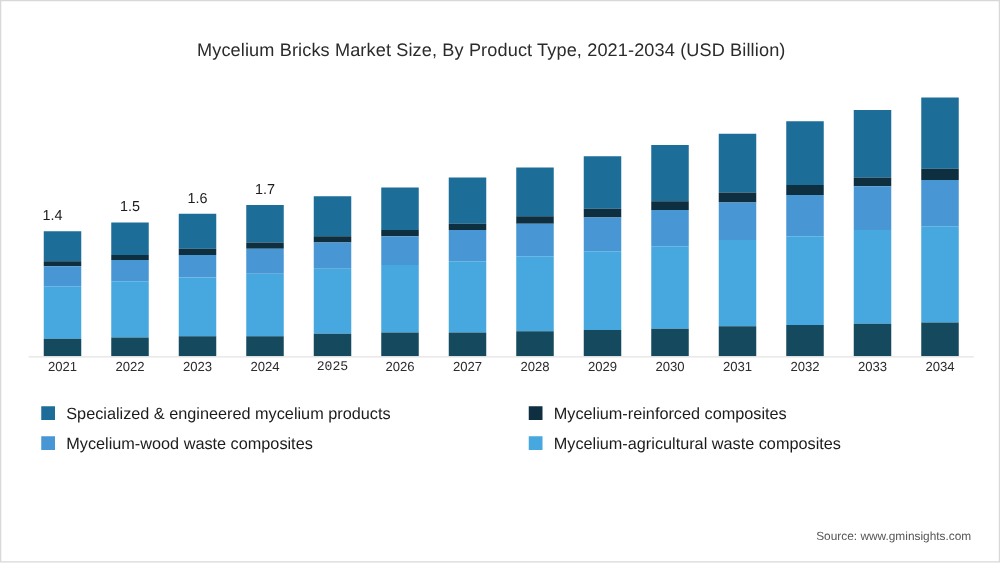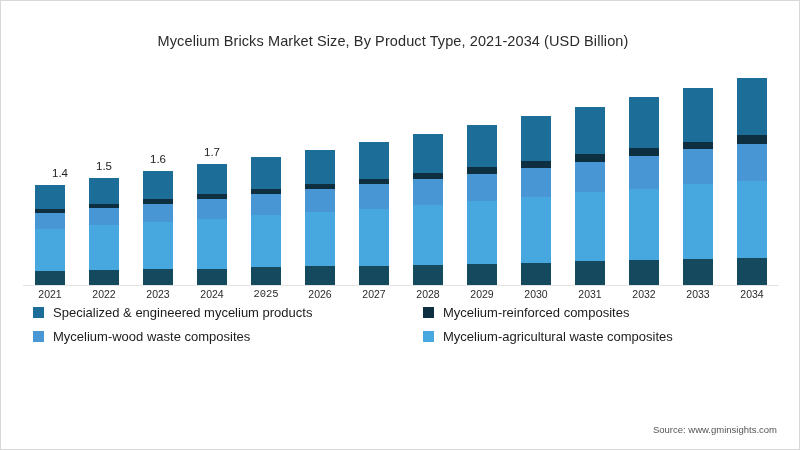--- a/index.html
+++ b/index.html
@@ -77,21 +77,21 @@
     position: absolute;
     text-align: center;
     font-size: 10.5px;
     color: #2b2b2b;
     transform: translateX(-50%);
     white-space: nowrap;
   }
   #legend {
     position: absolute;
     left: 32px;
-    top: 304px;
+    top: 322px;
     width: 740px;
   }
   .legend-row {
     display: flex;
     width: 100%;
     margin-bottom: 9px;
   }
   .legend-item {
     display: flex;
     align-items: center;
@@ -123,21 +123,21 @@
   <div id="chart-title">Mycelium Bricks Market Size, By Product Type, 2021-2034 (USD Billion)</div>
 
   <div id="plot">
       <div class="bar-col" style="left: 12px; width: 30px; height: 99.8667px;">
         <div class="seg" title="Specialized &amp; engineered mycelium products" style="height: 23.54px; background: rgb(28, 110, 153);"></div>
         <div class="seg" title="Mycelium-reinforced composites" style="height: 4.28px; background: rgb(14, 47, 64);"></div>
         <div class="seg" title="Mycelium-wood waste composites" style="height: 15.6933px; background: rgb(72, 150, 212);"></div>
         <div class="seg" title="Mycelium-agricultural waste composites" style="height: 42.8px; background: rgb(70, 168, 222);"></div>
         <div class="seg" title="Pure mycelium bricks" style="height: 13.5533px; background: rgb(20, 73, 94);"></div>
       </div>
-      <div class="bar-label" style="left: 37px; bottom: 105.867px; text-align: right;">1.4</div>
+      <div class="bar-label" style="left: 19px; bottom: 105.867px; text-align: right;">1.4</div>
       <div class="bar-col" style="left: 66px; width: 30px; height: 107px;">
         <div class="seg" title="Specialized &amp; engineered mycelium products" style="height: 25.68px; background: rgb(28, 110, 153);"></div>
         <div class="seg" title="Mycelium-reinforced composites" style="height: 4.28px; background: rgb(14, 47, 64);"></div>
         <div class="seg" title="Mycelium-wood waste composites" style="height: 17.12px; background: rgb(72, 150, 212);"></div>
         <div class="seg" title="Mycelium-agricultural waste composites" style="height: 44.94px; background: rgb(70, 168, 222);"></div>
         <div class="seg" title="Pure mycelium bricks" style="height: 14.98px; background: rgb(20, 73, 94);"></div>
       </div>
       <div class="bar-label" style="left: 81px; bottom: 113px;">1.5</div>
       <div class="bar-col" style="left: 120px; width: 30px; height: 114.133px;">
         <div class="seg" title="Specialized &amp; engineered mycelium products" style="height: 27.82px; background: rgb(28, 110, 153);"></div>

